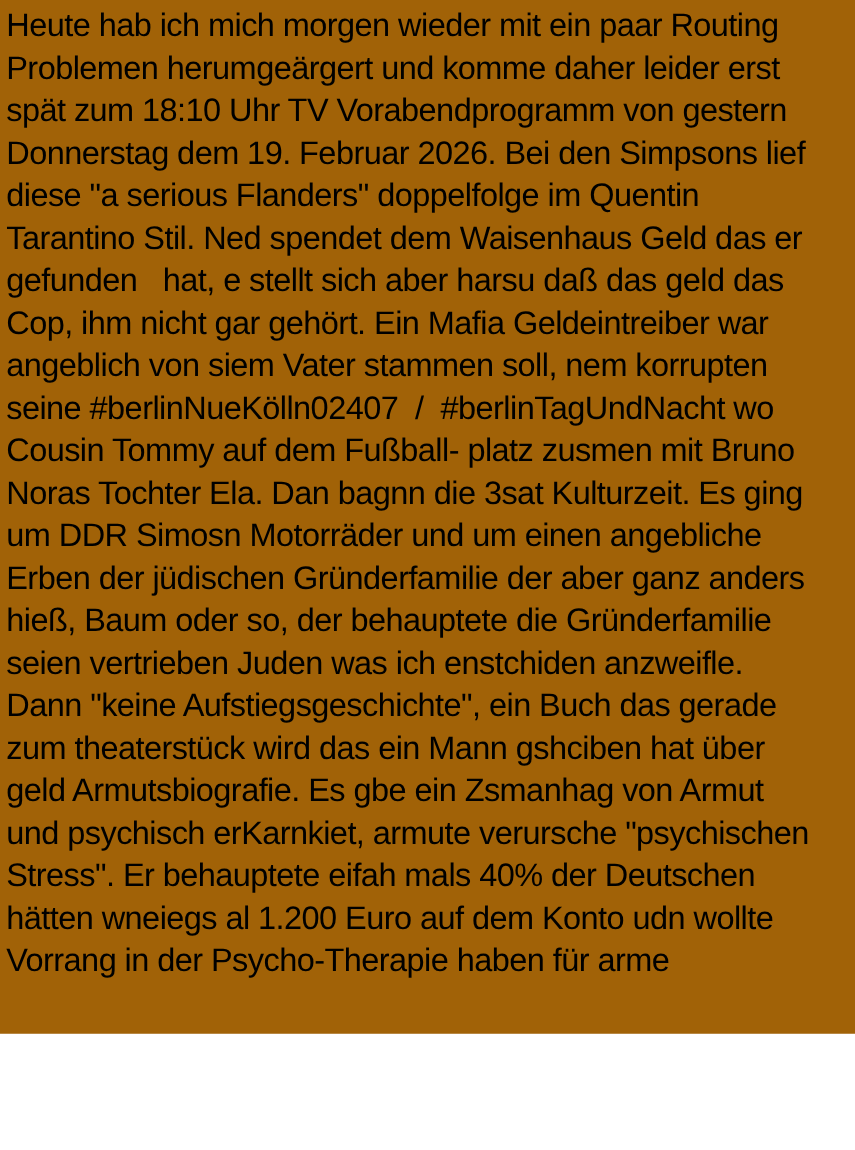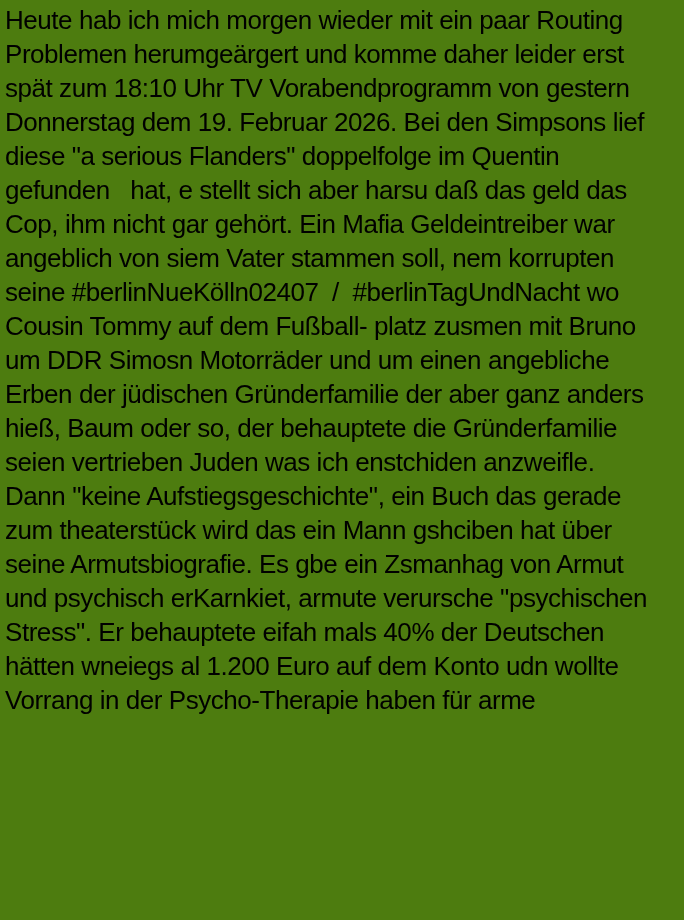--- a/index.html
+++ b/index.html
@@ -7,22 +7,22 @@
     padding: 0;
     background: #ffffff;
   }
   body {
     width: 684px;
     height: 920px;
     overflow: hidden;
   }
   .doc-page {
     width: 684px;
-    height: 920px;
-    background: #4d7c0f;
+    height: 827px;
+    background: #a16207;
     box-sizing: border-box;
     padding: 3px 2px 0 5px;
   }
   .doc-text {
     font-family: "Liberation Sans", "DejaVu Sans", sans-serif;
     font-size: 26px;
     line-height: 34px;
     color: #000000;
     letter-spacing: -0.45px;
     font-kerning: normal;
@@ -36,30 +36,32 @@
 </head>
 <body>
 
 <div class="doc-page">
   <div class="doc-text">
     <div class="line">Heute hab ich mich morgen wieder mit ein paar Routing</div>
     <div class="line">Problemen herumgeärgert und komme daher leider erst</div>
     <div class="line">spät zum 18:10 Uhr TV Vorabendprogramm von gestern</div>
     <div class="line">Donnerstag dem 19. Februar 2026. Bei den Simpsons lief</div>
     <div class="line">diese "a serious Flanders" doppelfolge im Quentin</div>
+    <div class="line">Tarantino Stil. Ned spendet dem Waisenhaus Geld das er</div>
     <div class="line">gefunden   hat, e stellt sich aber harsu daß das geld das</div>
     <div class="line">Cop, ihm nicht gar gehört. Ein Mafia Geldeintreiber war</div>
     <div class="line">angeblich von siem Vater stammen soll, nem korrupten</div>
     <div class="line">seine #berlinNueKölln02407  /  #berlinTagUndNacht wo</div>
     <div class="line">Cousin Tommy auf dem Fußball- platz zusmen mit Bruno</div>
+    <div class="line">Noras Tochter Ela. Dan bagnn die 3sat Kulturzeit. Es ging</div>
     <div class="line">um DDR Simosn Motorräder und um einen angebliche</div>
     <div class="line">Erben der jüdischen Gründerfamilie der aber ganz anders</div>
     <div class="line">hieß, Baum oder so, der behauptete die Gründerfamilie</div>
     <div class="line">seien vertrieben Juden was ich enstchiden anzweifle.</div>
     <div class="line">Dann "keine Aufstiegsgeschichte", ein Buch das gerade</div>
     <div class="line">zum theaterstück wird das ein Mann gshciben hat über</div>
-    <div class="line">seine Armutsbiografie. Es gbe ein Zsmanhag von Armut</div>
+    <div class="line">geld Armutsbiografie. Es gbe ein Zsmanhag von Armut</div>
     <div class="line">und psychisch erKarnkiet, armute verursche "psychischen</div>
     <div class="line">Stress". Er behauptete eifah mals 40% der Deutschen</div>
     <div class="line">hätten wneiegs al 1.200 Euro auf dem Konto udn wollte</div>
     <div class="line">Vorrang in der Psycho-Therapie haben für arme</div>
   </div>
 </div>
 
 </body></html>

